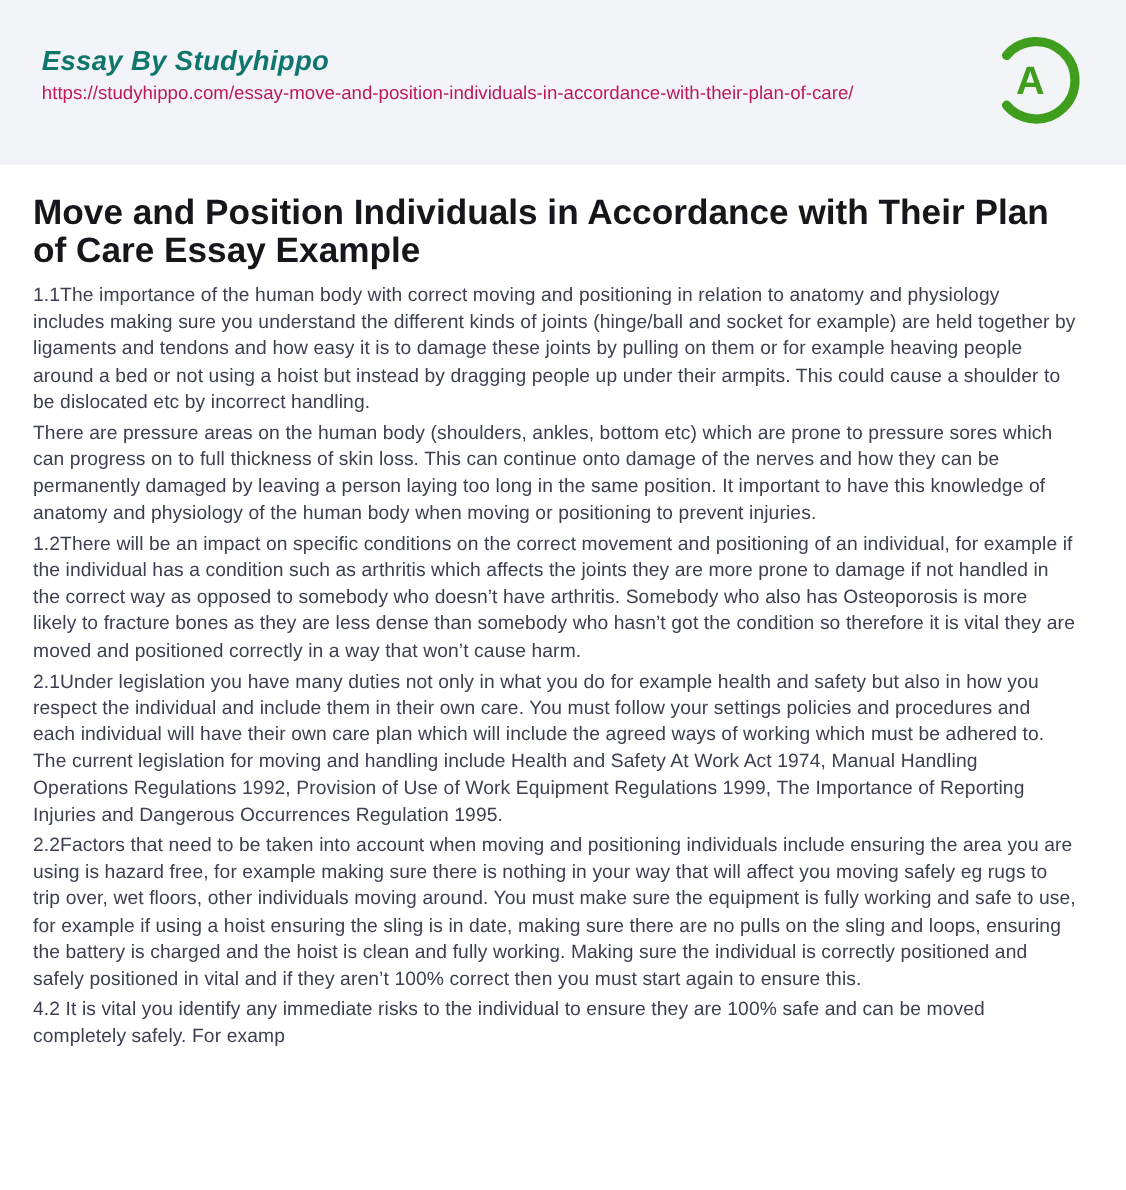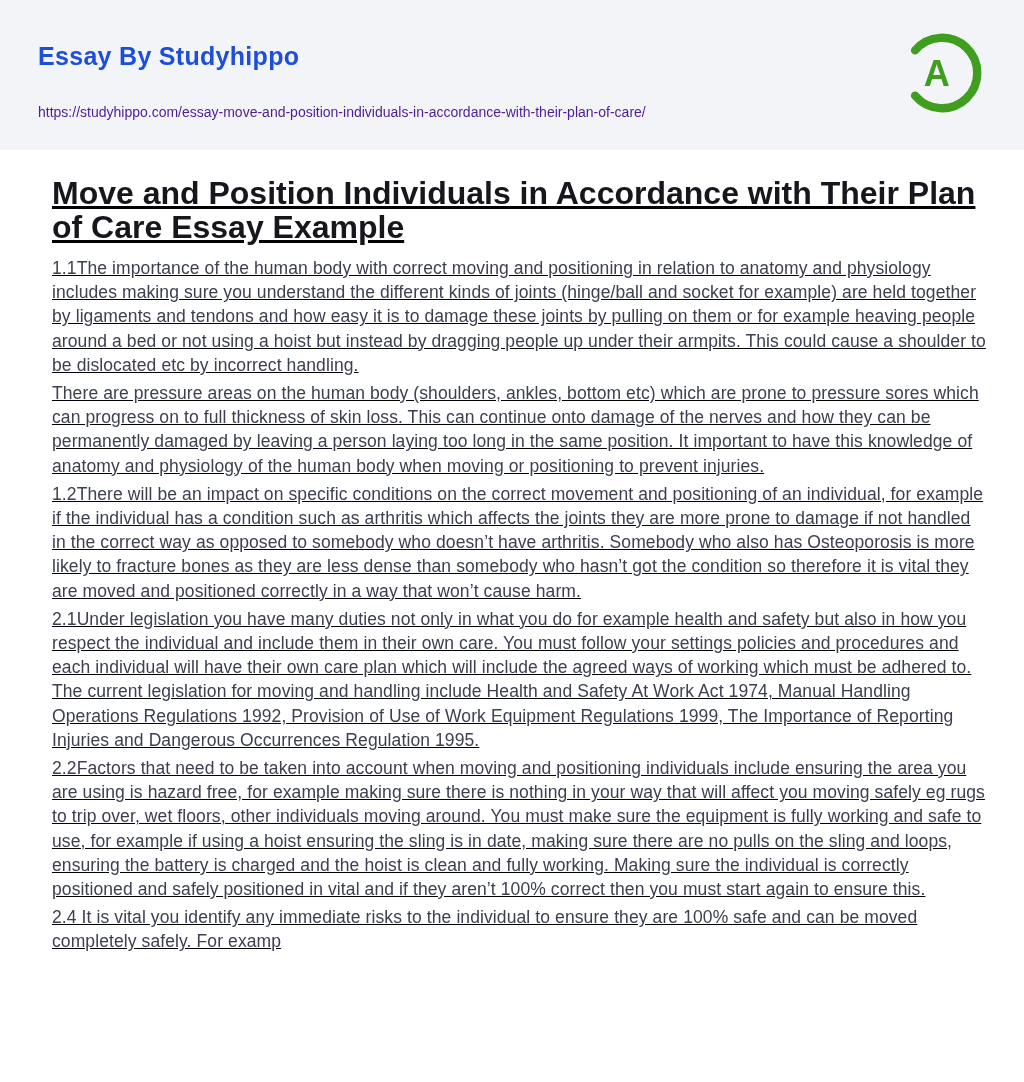--- a/index.html
+++ b/index.html
@@ -13,47 +13,47 @@
     overflow: hidden;
   }
   .page-header {
     position: relative;
     width: 100%;
     height: 150px;
     background: #f3f4f8;
     padding: 42px 38px 20px 38px;
   }
   .site-title {
-    color: #1d4ed8;
+    color: #0f766e;
     font-size: 25px;
     font-weight: bold;
     letter-spacing: 0.3px;
+    font-style: italic;
   }
   .essay-url {
     display: block;
-    margin-top: 29px;
+    margin-top: 1px;
     max-width: 820px;
-    color: #4c1d95;
-    font-size: 14px;
+    color: #be185d;
+    font-size: 17px;
     line-height: 25px;
     text-decoration: none;
     word-break: normal;
     overflow-wrap: break-word;
   }
   .logo-wrap {
     position: absolute;
     top: 27px;
     right: 38px;
     width: 88px;
     height: 92px;
   }
   .logo-wrap svg { display: block; width: 100%; height: 100%; }
   .essay-body {
-    padding: 26px 38px 0 52px;
-    text-decoration: underline;
+    padding: 26px 38px 0 30px;
   }
   .essay-title {
     color: #16161d;
     font-size: 32px;
     line-height: 34px;
     font-weight: bold;
     letter-spacing: 0px;
     max-width: 945px;
     margin-bottom: 12px;
   }
@@ -80,14 +80,14 @@
   </div>
 </header>
 
 <main class="essay-body">
   <h1 class="essay-title">Move and Position Individuals in Accordance with Their Plan of Care Essay Example</h1>
   <p class="essay-paragraph">1.1The importance of the human body with correct moving and positioning in relation to anatomy and physiology includes making sure you understand the different kinds of joints (hinge/ball and socket for example) are held together by ligaments and tendons and how easy it is to damage these joints by pulling on them or for example heaving people around a bed or not using a hoist but instead by dragging people up under their armpits. This could cause a shoulder to be dislocated etc by incorrect handling.</p>
   <p class="essay-paragraph">There are pressure areas on the human body (shoulders, ankles, bottom etc) which are prone to pressure sores which can progress on to full thickness of skin loss. This can continue onto damage of the nerves and how they can be permanently damaged by leaving a person laying too long in the same position. It important to have this knowledge of anatomy and physiology of the human body when moving or positioning to prevent injuries.</p>
   <p class="essay-paragraph">1.2There will be an impact on specific conditions on the correct movement and positioning of an individual, for example if the individual has a condition such as arthritis which affects the joints they are more prone to damage if not handled in the correct way as opposed to somebody who doesn’t have arthritis. Somebody who also has Osteoporosis is more likely to fracture bones as they are less dense than somebody who hasn’t got the condition so therefore it is vital they are moved and positioned correctly in a way that won’t cause harm.</p>
   <p class="essay-paragraph">2.1Under legislation you have many duties not only in what you do for example health and safety but also in how you respect the individual and include them in their own care. You must follow your settings policies and procedures and each individual will have their own care plan which will include the agreed ways of working which must be adhered to. The current legislation for moving and handling include Health and Safety At Work Act 1974, Manual Handling Operations Regulations 1992, Provision of Use of Work Equipment Regulations 1999, The Importance of Reporting Injuries and Dangerous Occurrences Regulation 1995.</p>
   <p class="essay-paragraph">2.2Factors that need to be taken into account when moving and positioning individuals include ensuring the area you are using is hazard free, for example making sure there is nothing in your way that will affect you moving safely eg rugs to trip over, wet floors, other individuals moving around. You must make sure the equipment is fully working and safe to use, for example if using a hoist ensuring the sling is in date, making sure there are no pulls on the sling and loops, ensuring the battery is charged and the hoist is clean and fully working. Making sure the individual is correctly positioned and safely positioned in vital and if they aren’t 100% correct then you must start again to ensure this.</p>
-  <p class="essay-paragraph">2.4 It is vital you identify any immediate risks to the individual to ensure they are 100% safe and can be moved completely safely. For examp</p>
+  <p class="essay-paragraph">4.2 It is vital you identify any immediate risks to the individual to ensure they are 100% safe and can be moved completely safely. For examp</p>
 </main>
 
 </body></html>

